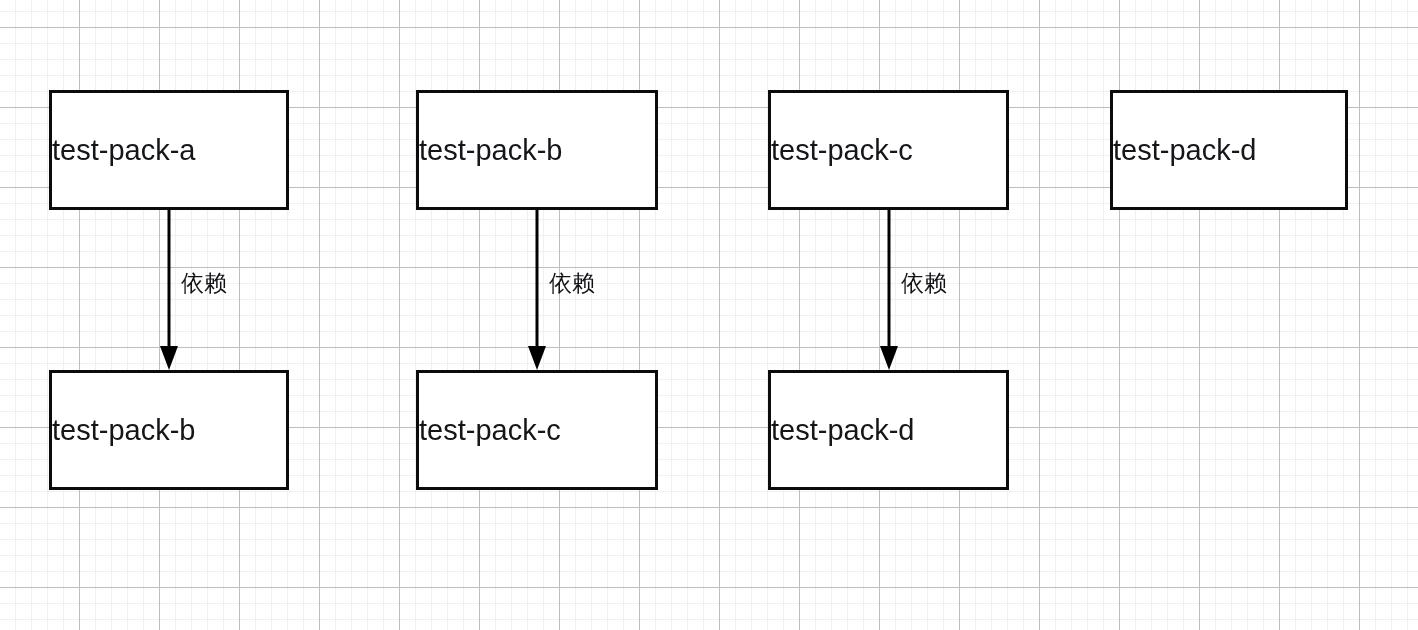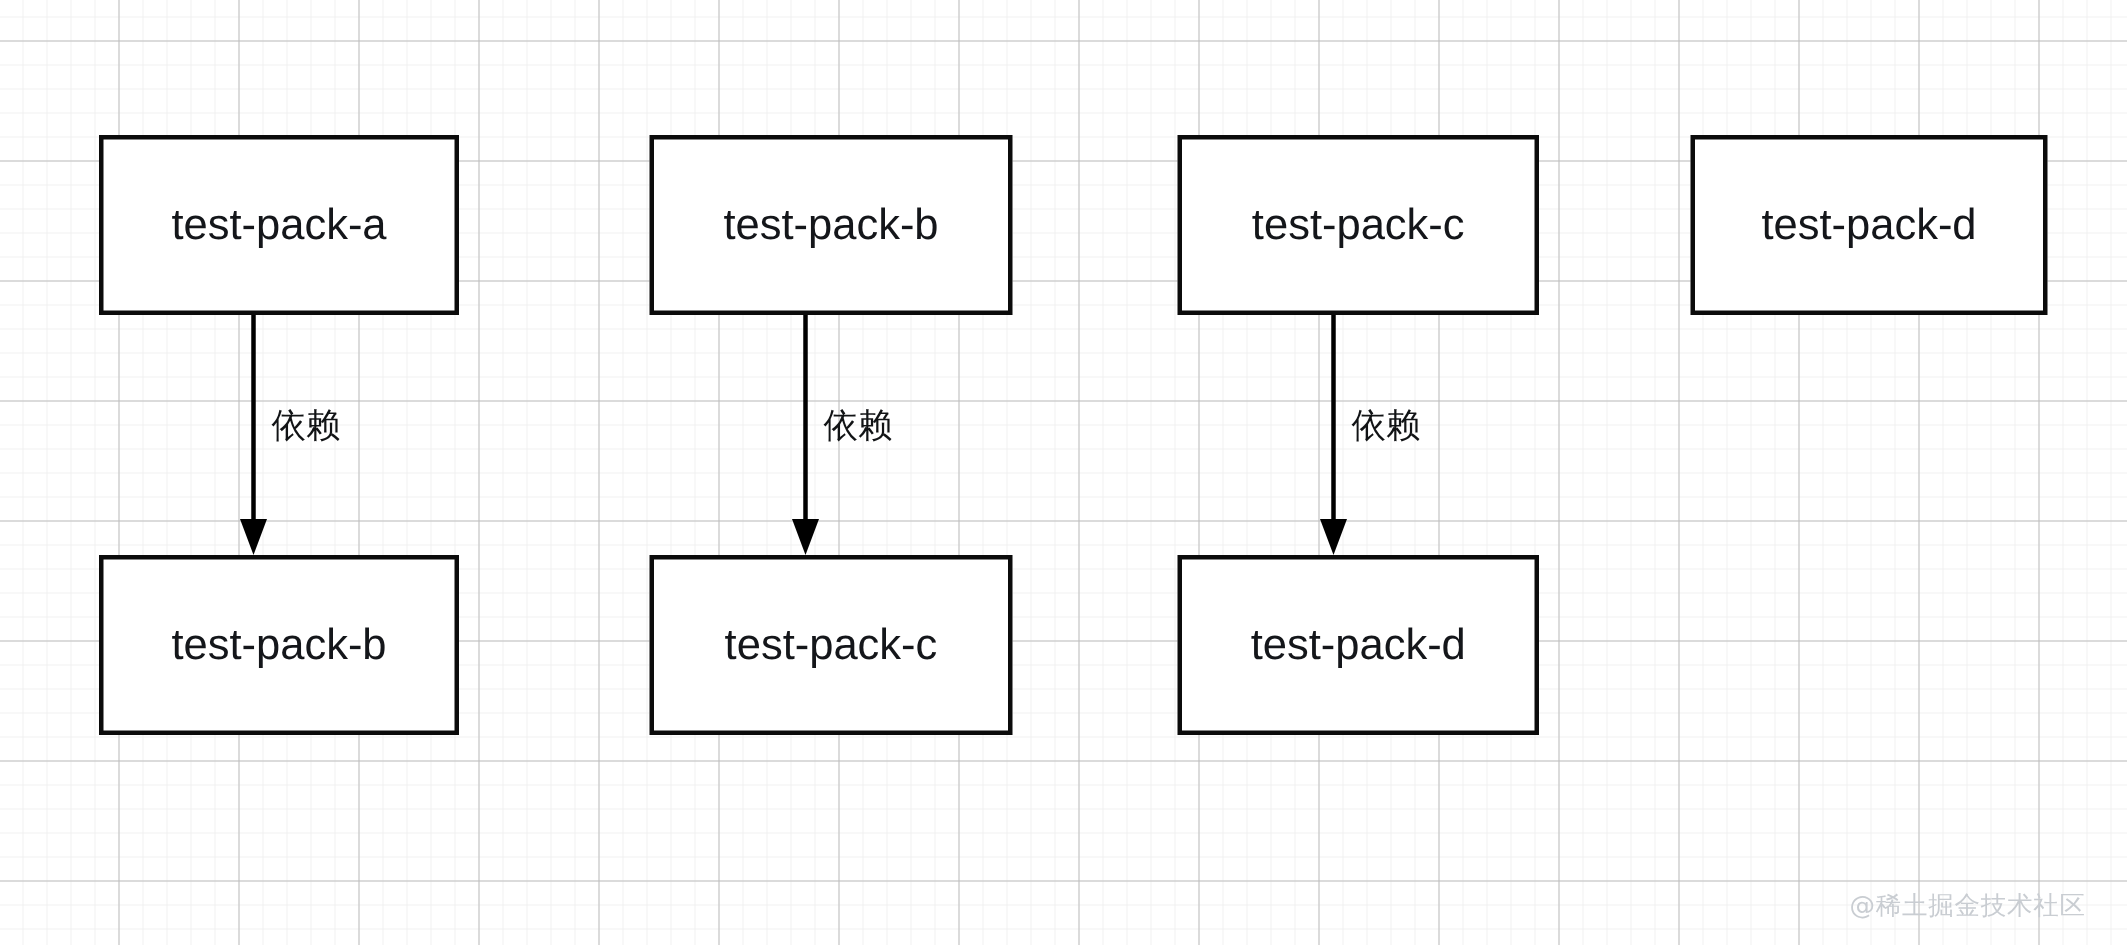--- a/index.html
+++ b/index.html
@@ -30,22 +30,21 @@
       -1px 27px;
     font-family: "Liberation Sans", "DejaVu Sans", sans-serif;
   }
   .node {
     position: absolute;
     box-sizing: border-box;
     border: 3px solid #0b0b0b;
     background: #ffffff;
     display: flex;
     align-items: center;
-    justify-content: center;
-    margin-left: 17px;
+    justify-content: flex-start;
   }
   .node-label {
     font-family: "Liberation Sans", "DejaVu Sans", sans-serif;
     font-size: 29px;
     line-height: 1;
     color: #14161a;
     letter-spacing: 0px;
     white-space: nowrap;
   }
   .edge {
@@ -123,15 +122,14 @@
   <div class="edge-label" style="left:901px; top:272px;">依赖</div>
 
   <div class="node" style="left:768px; top:370px; width:241px; height:120px;">
     <span class="node-label">test-pack-d</span>
   </div>
 
   <div class="node" style="left:1110px; top:90px; width:238px; height:120px;">
     <span class="node-label">test-pack-d</span>
   </div>
 
-  <div class="watermark" style="left:1233px; top:592px;">@稀土掘金技术社区</div>
 
 </div>
 
 </body></html>

